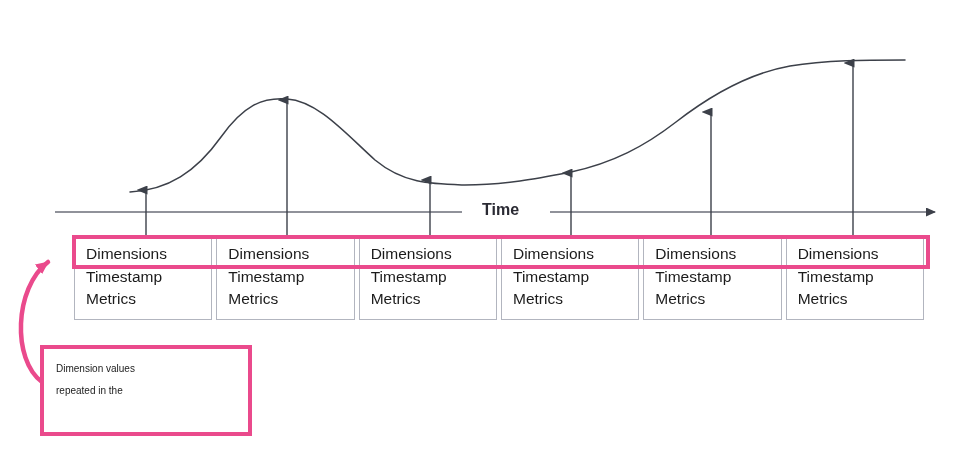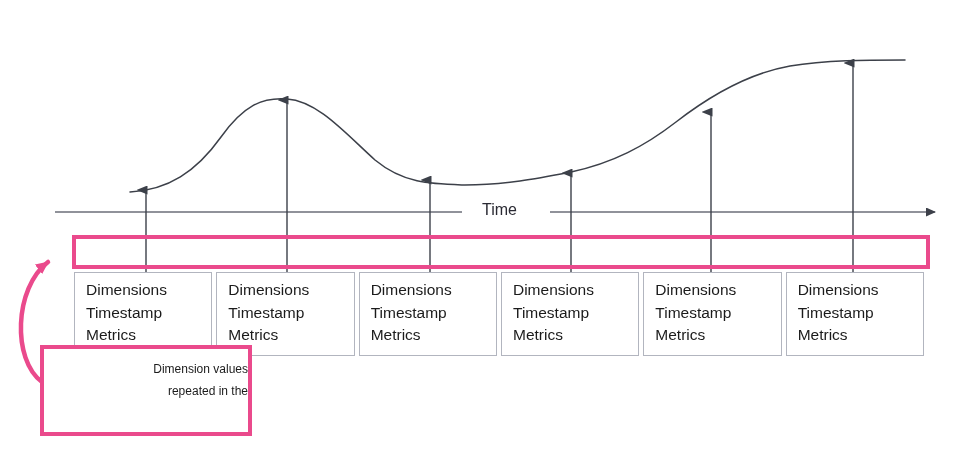--- a/index.html
+++ b/index.html
@@ -28,21 +28,20 @@
 
   
   .record-row {
     position: absolute;
     left: 74px;
     top: 236px;
     width: 850px;
     height: 84px;
     display: flex;
     gap: 4px;
-    margin-top: 36px;
   }
   .record-box {
     flex: 1 1 0;
     border: 1px solid #b2b5bf;
     background: #ffffff;
     box-sizing: border-box;
     padding: 6px 0 0 11px;
   }
   .record-line {
     font-size: 15.5px;
@@ -70,36 +69,36 @@
     left: 40px;
     top: 345px;
     width: 212px;
     height: 91px;
     border: 4px solid #ea4a8c;
     background: #ffffff;
     box-sizing: border-box;
     padding: 9px 0 0 12px;
   }
   .callout-line {
-    font-size: 12px;
+    font-size: 10px;
     line-height: 22px;
     color: #1b1b1b;
     white-space: nowrap;
-    text-align: right;
   }
 
   .axis-label {
     position: absolute;
     left: 475px;
     top: 200px;
     font-size: 16px;
     color: #2a2a33;
     background: #ffffff;
     padding: 0 7px;
     line-height: 20px;
+    font-weight: bold;
   }
 </style>
 </head>
 <body>
 
 <div id="stage">
 
   <svg id="artboard" viewBox="0 0 964 450" xmlns="http://www.w3.org/2000/svg">
     <defs>
       <marker id="arrowUp" markerWidth="9" markerHeight="11" refX="4.5" refY="9.5" orient="auto-start-reverse" markerUnits="userSpaceOnUse">

